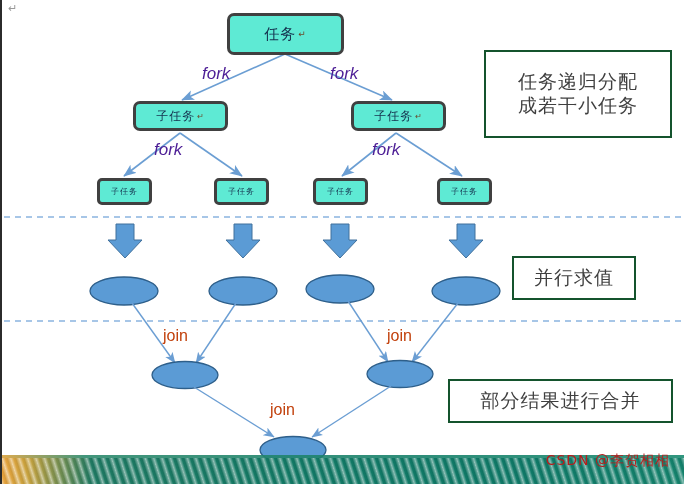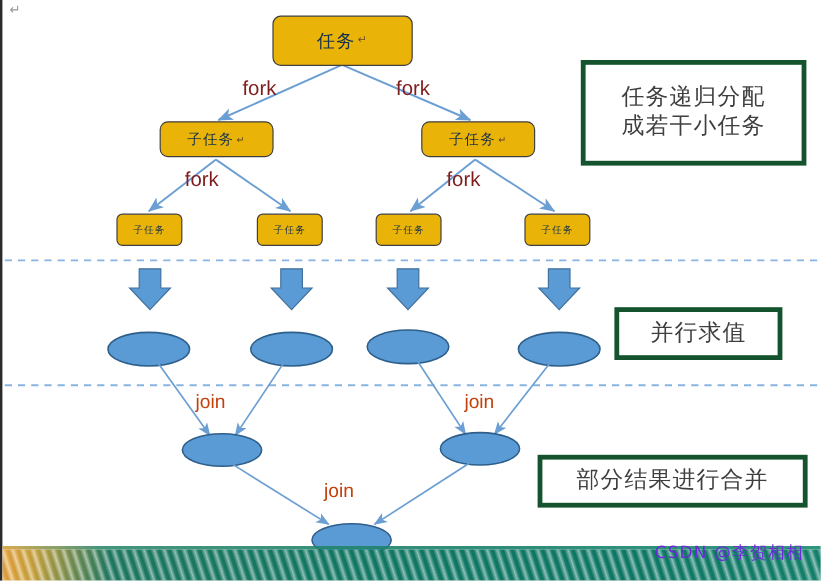--- a/index.html
+++ b/index.html
@@ -22,55 +22,56 @@
   #svg-layer {
     position: absolute;
     left: 0;
     top: 0;
     width: 684px;
     height: 484px;
   }
   .node-box {
     position: absolute;
     box-sizing: border-box;
-    background: #eab308;
-    border: 1px solid #404040;
+    background: #5eead4;
+    border: 3px solid #404040;
     border-radius: 7px;
     color: #14304d;
     display: flex;
     align-items: center;
     justify-content: center;
     font-family: "DejaVu Sans", sans-serif;
     letter-spacing: 1px;
     z-index: 3;
   }
   .lvl1 { font-size: 15px; }
   .lvl2 { font-size: 12px; }
   .lvl3 { font-size: 8px; border-radius: 5px; }
   .edge-label {
     position: absolute;
     font-family: "Liberation Sans", sans-serif;
     font-size: 17px;
-    color: #7f1d1d;
+    color: #4c1d95;
     z-index: 4;
     white-space: nowrap;
+    font-style: italic;
   }
   .join-label {
     position: absolute;
     font-family: "Liberation Sans", sans-serif;
     font-size: 16px;
     color: #c2410c;
     z-index: 4;
     white-space: nowrap;
   }
   .callout {
     position: absolute;
     box-sizing: border-box;
     background: #ffffff;
-    border: 4px solid #14532d;
+    border: 2px solid #14532d;
     color: #3f3f3f;
     display: flex;
     flex-direction: column;
     align-items: center;
     justify-content: center;
     font-family: "DejaVu Sans", sans-serif;
     font-size: 19px;
     line-height: 1.25;
     letter-spacing: 1px;
     z-index: 5;
@@ -109,21 +110,21 @@
     background: linear-gradient(to right, #d9a13c, #2e8a6d 12%, #17806a 60%, #1a8a70);
     opacity: 0.9;
     z-index: 7;
   }
   .watermark {
     position: absolute;
     right: 14px;
     bottom: 14px;
     font-family: "DejaVu Sans", sans-serif;
     font-size: 14px;
-    color: #6d28d9;
+    color: #b91c1c;
     letter-spacing: 1px;
     z-index: 8;
     white-space: nowrap;
   }
 </style>
 </head>
 <body>
 
 <div id="canvas">
 
@@ -216,21 +217,21 @@
 
   <span class="join-label" style="left:161px; top:327px;">join</span>
   <span class="join-label" style="left:385px; top:327px;">join</span>
   <span class="join-label" style="left:268px; top:401px;">join</span>
 
   <div class="callout" style="left:482px; top:50px; width:188px; height:88px;">
     <span>任务递归分配</span>
     <span>成若干小任务</span>
   </div>
 
-  <div class="callout" style="left:510px; top:256px; width:140px; height:44px;">
+  <div class="callout" style="left:510px; top:256px; width:124px; height:44px;">
     <span>并行求值</span>
   </div>
 
   <div class="callout" style="left:446px; top:379px; width:225px; height:44px;text-align:right;">
     <span>部分结果进行合并</span>
   </div>
 
   <div class="band-edge"></div>
   <div class="bottom-band"></div>
 

